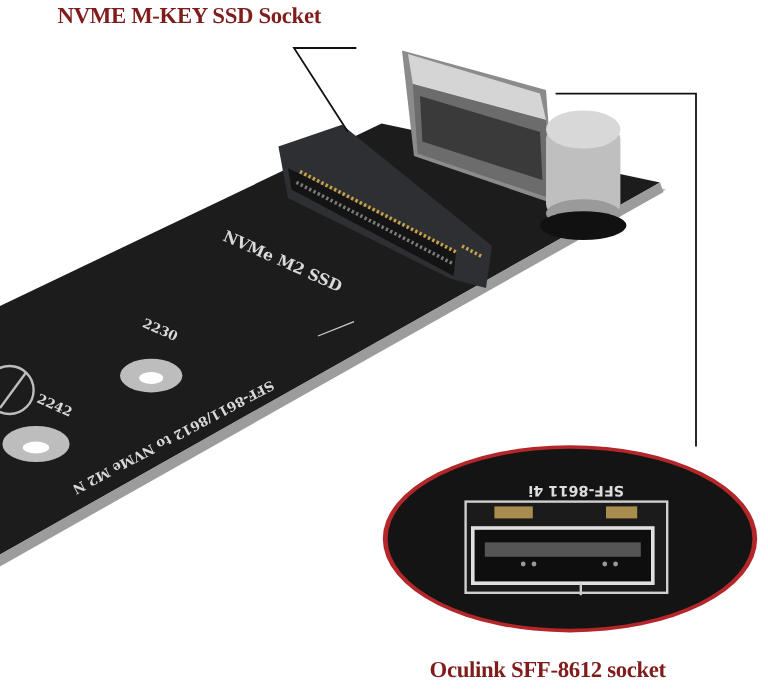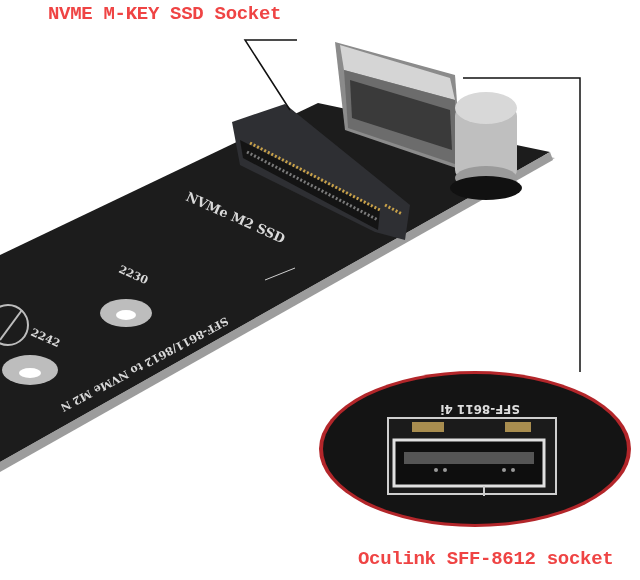--- a/index.html
+++ b/index.html
@@ -1,22 +1,22 @@
 <!DOCTYPE html>
 <html><head>
   <meta charset="utf-8">
   <style>
     html, body { margin: 0; padding: 0; }
     body {
       width: 640px; height: 580px; background: #ffffff; position: relative; overflow: hidden;
       font-family: "DejaVu Sans", sans-serif;
     }
     .label {
-      position: absolute; font-weight: bold; color: #ef4444; white-space: nowrap;
-      font-family: Liberation Mono, monospace; letter-spacing: -0.3px;
+      position: absolute; font-weight: bold; color: #7f1d1d; white-space: nowrap;
+      font-family: Liberation Serif, serif; letter-spacing: -0.3px;
     }
     #label-top { left: 48px; top: 3px; font-size: 19px; }
     #label-bottom { left: 358px; top: 548px; font-size: 19px; }
     svg.scene { position: absolute; left: 0; top: 0; }
     .silk { font-family: "DejaVu Serif", serif; fill: #d9d9d9; font-weight: bold; }
   </style>
 </head>
 <body>
 
 <div id="label-top" class="label">NVME M-KEY SSD Socket</div>

